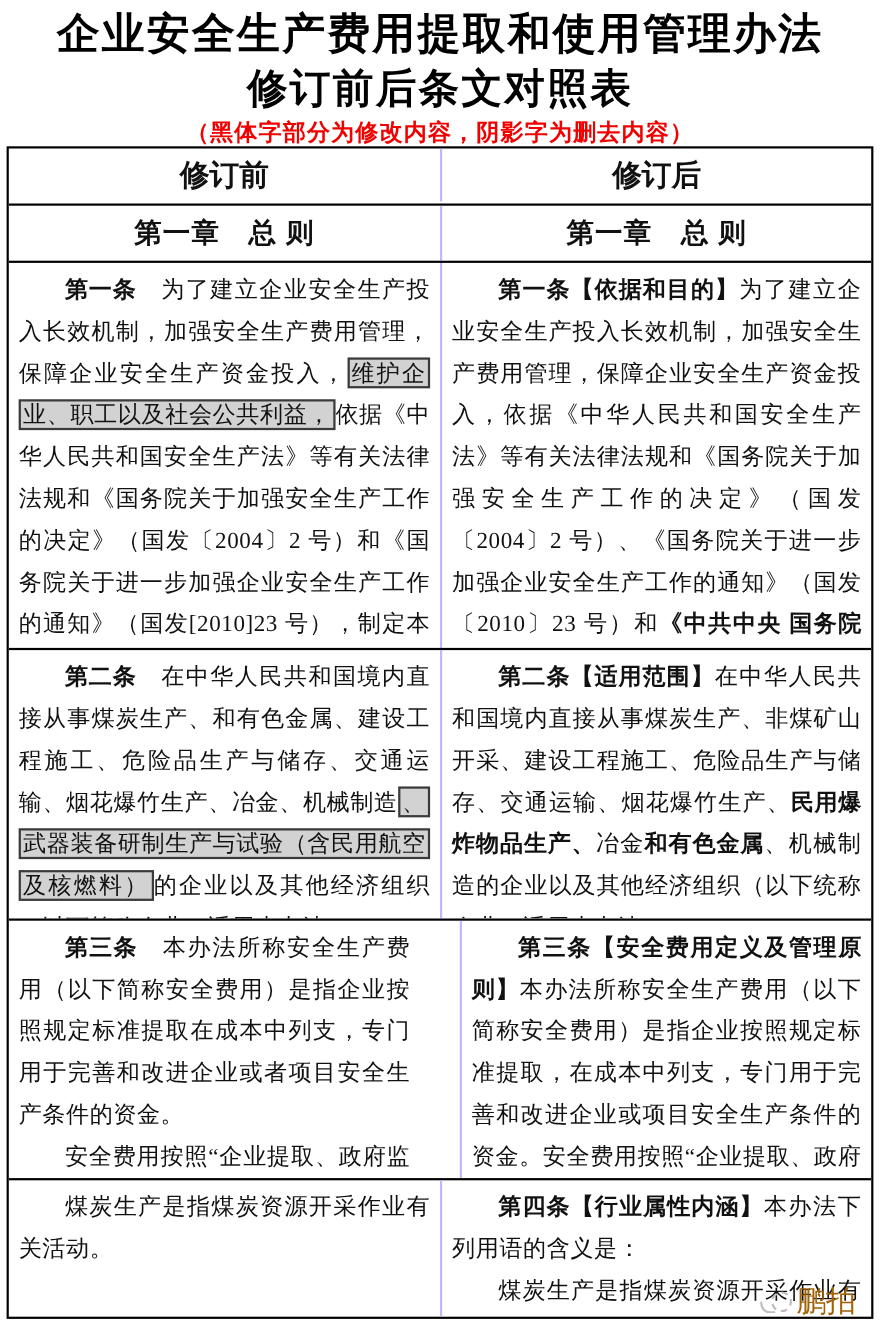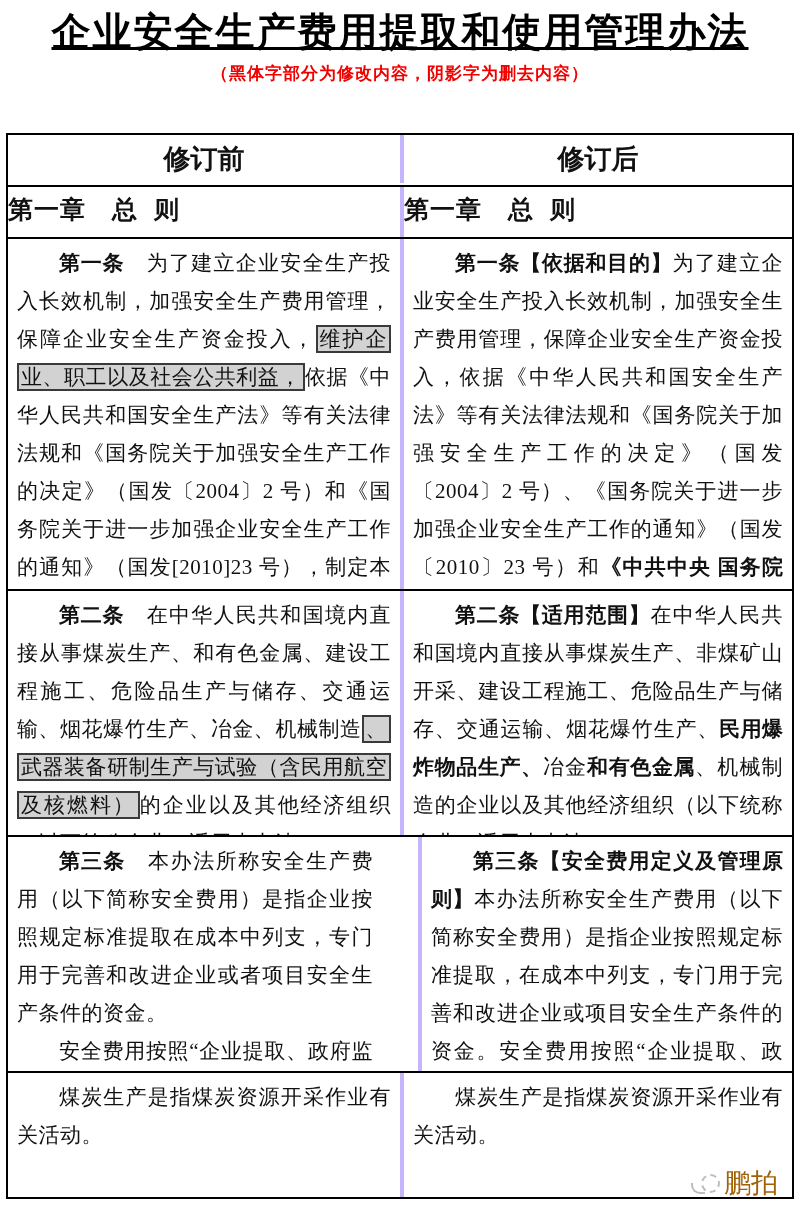--- a/index.html
+++ b/index.html
@@ -13,29 +13,28 @@
     position: relative;
   }
   .page { width: 800px; height: 1210px; padding-top: 7px; position: relative; }
 
   .doc-title {
     text-align: center;
     font-family: "Liberation Sans", sans-serif;
     font-weight: 800;
     color: #000;
     letter-spacing: 2px;
-    text-decoration: underline;
   }
   .title-l1 { font-size: 39px; line-height: 50px; }
   .title-l2 { font-size: 37px; line-height: 47px; }
 
   .legend-note {
     text-align: center;
     color: #f10000;
-    font-size: 17px;
+    font-size: 21px;
     font-weight: 700;
     line-height: 27px;
     margin-top: 3px;
     letter-spacing: 1px;
   }
 
   .tbl {
     position: absolute;
     left: 6px; top: 133px;
     width: 788px; height: 1066px;
@@ -45,33 +44,33 @@
     overflow: hidden;
     background: #fff;
   }
   #rows-container { display: contents; }
 
   .row { display: flex; border-top: 2px solid #000; flex: 0 0 auto; overflow: hidden; }
   .row.thead { border-top: none; }
   .row.fill { flex: 1 1 auto; }
 
   .cell { width: 50%; overflow: hidden; }
-  .cell + .cell { border-left: 4px solid #c4b5fd; }
+  .cell + .cell { border-left: 2px solid #c4b5fd; }
 
   .hcell {
     text-align: center;
     font-family: "Liberation Sans", sans-serif;
     font-weight: 700;
     font-size: 27px;
     line-height: 48px;
     height: 48px;
   }
   .ccell {
-    text-align: left;
-    font-family: Liberation Mono, monospace;
+    text-align: center;
+    font-family: Liberation Sans, sans-serif;
     font-weight: 700;
     font-size: 25px;
     line-height: 50px;
     height: 50px;
     letter-spacing: 1px;
   }
   .thead { height: 50px; }
   .chaprow { height: 52px; }
 
   .body-cell { padding: 5px 9px 4px 9px; }
@@ -125,20 +124,21 @@
     border-left: 2px solid #bdbdbd;
     border-radius: 0 0 0 9px;
   }
 </style>
 </head>
 <body>
 
 <div class="page">
 
   <div class="doc-title title-l1">企业安全生产费用提取和使用管理办法</div>
+  <div class="doc-title title-l2">修订前后条文对照表</div>
   <div class="legend-note">（黑体字部分为修改内容，阴影字为删去内容）</div>
 
   <div class="tbl">
     <div class="row thead">
       <div class="cell hcell">修订前</div>
       <div class="cell hcell">修订后</div>
     </div>
     <div class="row chaprow">
       <div class="cell ccell">第一章　总 则</div>
       <div class="cell ccell">第一章　总 则</div>
@@ -163,20 +163,21 @@
             <p class="para"><span class="seg s-n">安全费用按照“企业提取、政府监管、确保需要、规范使用”的原则进行管理。</span></p>
           </div>
           <div class="cell body-cell">
             <p class="para"><span class="seg s-b">第三条【安全费用定义及管理原则】</span><span class="seg s-n">本办法所称安全生产费用（以下简称安全费用）是指企业按照规定标准提取，在成本中列支，专门用于完善和改进企业或项目安全生产条件的资金。安全费用按照“企业提取、政府监管、确保需要、规范使用”的原则进行管理。</span></p>
           </div>
         </div><div class="row fill">
           <div class="cell body-cell">
             <p class="para"><span class="seg s-n">煤炭生产是指煤炭资源开采作业有关活动。</span></p>
           </div>
           <div class="cell body-cell">
+            <p class="para"><span class="seg s-b">第四条【行业属性内涵】</span><span class="seg s-n">本办法下列用语的含义是：</span></p>
             <p class="para"><span class="seg s-n">煤炭生产是指煤炭资源开采作业有关活动。</span></p>
           </div>
         </div></div>
   </div>
 
   <div class="watermark">
     <span class="wm-icon"></span>
     <span>鹏拍</span>
   </div>
 

